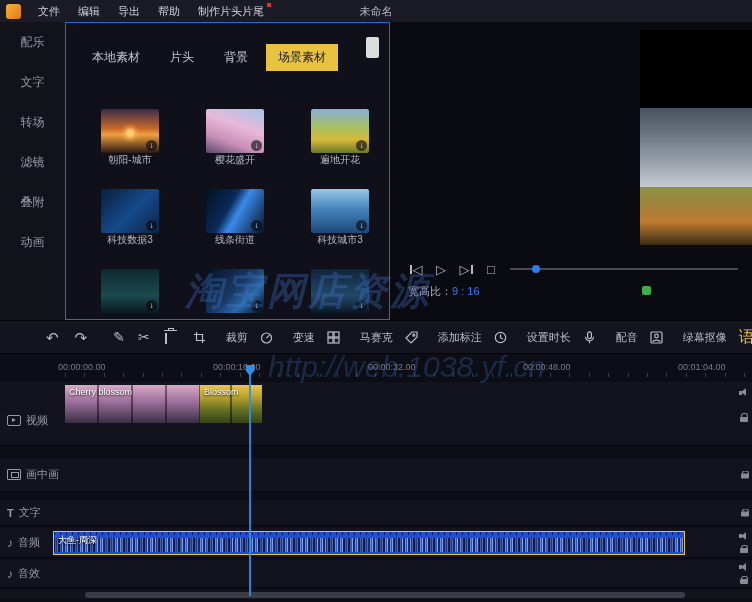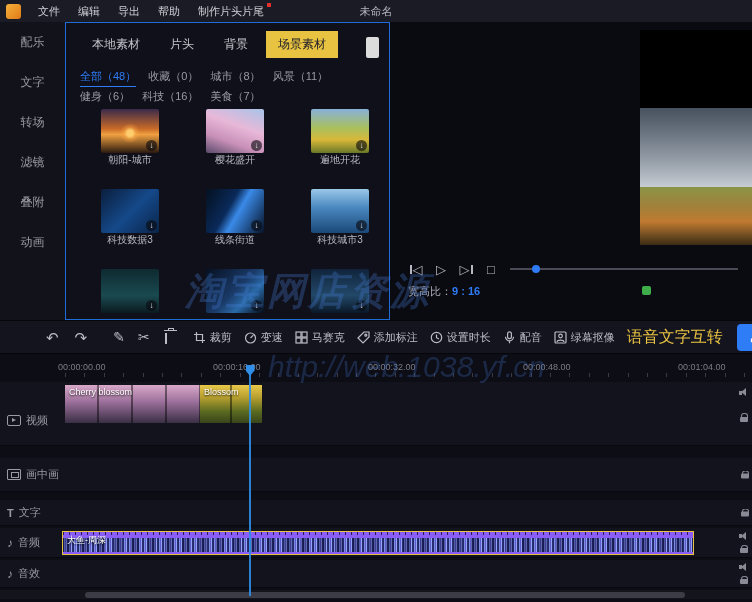--- a/index.html
+++ b/index.html
@@ -14,21 +14,21 @@
 .menu-item.badge::after{content:"";position:absolute;top:3px;right:2px;width:4px;height:4px;background:#e03030;}
 .win-title{position:absolute;left:0;right:0;text-align:center;color:#b5b5c0;pointer-events:none;}
 
 
 .sidebar{position:absolute;left:0;top:22px;width:65px;height:298px;background:#12121b;z-index:5;}
 .side-item{height:40px;display:flex;align-items:center;justify-content:center;font-size:12px;color:#9a9aa5;cursor:pointer;}
 .side-item.active{color:#e8c241;background:#1b1b28;}
 
 
 .panel{position:absolute;left:65px;top:22px;width:325px;height:298px;background:#10101a;border:1px solid #1d6cd8;overflow:hidden;z-index:6;}
-.tabs{position:absolute;left:14px;top:8px;display:flex;gap:6px;}
+.tabs{position:absolute;left:14px;top:21px;display:flex;gap:6px;}
 .tab{font-size:12px;color:#c4c4cc;padding:5px 12px;white-space:nowrap;cursor:pointer;}
 .tab.active{background:#e8c241;color:#20202a;}
 .tab-extra{position:absolute;left:300px;top:14px;width:13px;height:21px;background:#dcdcdc;border-radius:2px;}
 .cats{position:absolute;left:14px;top:44px;width:300px;font-size:11px;color:#9a9aa5;line-height:18px;}
 .cat{display:inline-block;margin-right:9px;cursor:pointer;white-space:nowrap;}
 .cat.active{color:#2e7cf6;border-bottom:1px solid #2e7cf6;padding-bottom:1px;}
 .grid{position:absolute;left:35px;top:86px;width:268px;display:grid;grid-template-columns:58px 58px 58px;column-gap:47px;row-gap:22px;}
 .card{width:58px;}
 .thumb{width:58px;height:44px;border-radius:2px;position:relative;cursor:pointer;}
 .dl{position:absolute;right:2px;bottom:2px;width:11px;height:11px;border-radius:50%;background:rgba(10,10,14,.62);color:#e8e8ee;font-size:8px;line-height:11px;text-align:center;}
@@ -49,32 +49,32 @@
 .vframe{position:absolute;left:0;top:78px;width:112px;height:137px;}
 .sky{position:absolute;left:0;top:0;right:0;height:58%;background:linear-gradient(180deg,#47515f 0%,#6e7884 35%,#9aa2ac 70%,#c6ccd2 100%);}
 .field{position:absolute;left:0;bottom:0;right:0;height:42%;background:linear-gradient(180deg,#8a9446 0%,#a3803a 35%,#c07a30 60%,#6a4a20 85%,#3c2c14 100%);}
 .pcontrols{position:absolute;left:18px;top:239px;display:flex;align-items:center;gap:9px;color:#b8b8c2;font-size:13px;}
 .pc-btn{width:16px;height:16px;display:inline-flex;align-items:center;justify-content:center;cursor:pointer;}
 .pf::before{content:"";width:2px;height:9px;background:#b8b8c2;margin-right:1px;}
 .nf::after{content:"";width:2px;height:9px;background:#b8b8c2;margin-left:1px;}
 .slider{position:absolute;left:120px;top:246px;width:228px;height:2px;background:#4a4a56;cursor:pointer;}
 .slider .dot{position:absolute;left:22px;top:-3px;width:8px;height:8px;border-radius:50%;background:#2e7cf6;}
 .aspect{position:absolute;left:18px;top:262px;font-size:11px;color:#aeaeb8;}
-.aspect b{color:#2e7cf6;font-weight:bold;}
+.aspect b{color:#2e7cf6;font-weight:normal;}
 .gdot{position:absolute;left:252px;top:264px;width:9px;height:9px;border-radius:2px;background:#3fae4a;}
 
 
 .toolbar{position:absolute;left:0;top:320px;width:752px;height:34px;background:#14141f;border-top:1px solid #05050a;border-bottom:1px solid #05050a;display:flex;align-items:center;padding:0 8px 0 46px;z-index:10;}
 .tico{font-size:15px;color:#bcbcc6;margin-right:16px;cursor:pointer;line-height:1;}
 .tico.sm{font-size:14px;margin-right:13px;}
 .divider{width:1px;height:15px;background:#32323e;margin:0 10px 0 0;}
 .trash{width:10px;height:11px;border:1px solid #bcbcc6;border-top:none;border-radius:0 0 2px 2px;position:relative;margin:3px 16px 0 2px;cursor:pointer;}
 .trash::before{content:"";position:absolute;left:-2px;top:-3px;width:13px;height:1px;background:#bcbcc6;}
 .trash::after{content:"";position:absolute;left:2px;top:-5px;width:4px;height:2px;border:1px solid #bcbcc6;border-bottom:none;}
-.tbtn{display:flex;align-items:center;gap:4px;background:none;border:none;color:#bcbcc6;font-size:11px;margin-right:12px;cursor:pointer;white-space:nowrap;font-family:inherit;}
+.tbtn{display:flex;align-items:center;gap:20px;background:none;border:none;color:#bcbcc6;font-size:11px;margin-right:12px;cursor:pointer;white-space:nowrap;font-family:inherit;}
 .tbtn svg{stroke:#bcbcc6;fill:none;stroke-width:1.2;}
 .speech{margin-left:auto;color:#e8c241;font-size:16px;cursor:pointer;white-space:nowrap;}
 .export{display:flex;align-items:center;gap:5px;margin-left:14px;background:#2e7cf6;border:none;border-radius:4px;color:#fff;font-size:12px;padding:5px 13px;cursor:pointer;font-family:inherit;white-space:nowrap;}
 .export svg{stroke:#fff;fill:none;stroke-width:1.3;}
 
 
 .timeline{position:absolute;left:0;top:354px;width:752px;height:248px;background:#0d0d15;}
 .ruler-label{position:absolute;top:8px;font-size:9px;color:#7d7d88;white-space:nowrap;}
 .ticks{position:absolute;left:65px;right:0;top:19px;height:4px;background:repeating-linear-gradient(90deg,#3a3a46 0 1px,transparent 1px 19.4px);}
 .row{position:absolute;left:0;width:752px;background:#13131d;border-bottom:1px solid #08080e;}
@@ -90,21 +90,21 @@
 .ticon-video{width:14px;height:11px;border:1px solid #9a9aa5;border-radius:2px;position:relative;flex:none;}
 .ticon-video::after{content:"";position:absolute;left:4px;top:2.5px;border-left:4px solid #9a9aa5;border-top:2.5px solid transparent;border-bottom:2.5px solid transparent;}
 .ticon-pip{width:14px;height:11px;border:1px solid #9a9aa5;border-radius:1px;position:relative;flex:none;}
 .ticon-pip::after{content:"";position:absolute;right:1px;bottom:1px;width:6px;height:4px;border:1px solid #9a9aa5;background:#13131d;}
 .ticon-text{font-size:11px;font-weight:bold;color:#9a9aa5;}
 .ticon-note{font-size:12px;color:#9a9aa5;}
 .clip{position:absolute;cursor:pointer;}
 .clip-label{position:absolute;left:4px;top:2px;font-size:9px;color:#fff;text-shadow:0 1px 2px rgba(0,0,0,.9);white-space:nowrap;}
 .clip-v1{left:65px;top:3px;width:135px;height:38px;background:repeating-linear-gradient(90deg,transparent 0 32px,rgba(0,0,0,.45) 32px 34px),linear-gradient(180deg,#d9a9c9 0%,#9a6f9a 45%,#3a2f45 100%);}
 .clip-v2{left:200px;top:3px;width:62px;height:38px;background:repeating-linear-gradient(90deg,transparent 0 30px,rgba(0,0,0,.45) 30px 32px),linear-gradient(180deg,#e8c84a 0%,#b8a030 32%,#5a6a20 70%,#38441a 100%);}
-.clip-audio{left:62px;top:3px;width:632px;height:24px;background:#8b5cf6;border:1px solid #e8c241;}
+.clip-audio{left:53px;top:3px;width:632px;height:24px;background:#1d4ed8;border:1px solid #e8c241;}
 .wave{position:absolute;left:0;right:0;top:6px;bottom:2px;background:repeating-linear-gradient(90deg,rgba(0,0,40,.35) 0 8px,transparent 8px 17px),repeating-linear-gradient(90deg,rgba(18,32,80,.85) 0 1px,rgba(120,150,220,.85) 1px 2px,rgba(60,90,170,.55) 2px 3px,rgba(150,180,245,.8) 3px 4px,rgba(25,40,95,.85) 4px 5px);}
 .clip-audio::before{content:"";position:absolute;left:0;right:0;top:0;height:3px;background:repeating-linear-gradient(90deg,rgba(0,0,20,.7) 0 1px,transparent 1px 6px);}
 .playhead{position:absolute;left:249px;top:12px;width:2px;height:230px;background:rgba(47,143,232,.9);z-index:15;}
 .playhead::before{content:"";position:absolute;left:-3.5px;top:-1px;width:9px;height:11px;background:#2f8fe8;clip-path:polygon(0 0,100% 0,100% 50%,50% 100%,0 50%);}
 .hscroll{position:absolute;left:0;top:236px;width:752px;height:9px;background:#14141c;}
 .hthumb{position:absolute;left:85px;top:1.5px;width:600px;height:6px;border-radius:3px;background:#3c3c46;cursor:pointer;}
 
 
 .lock{width:8px;height:9px;position:relative;}
 .lock::before{content:"";position:absolute;left:1px;top:0;width:5px;height:5px;border:1px solid #8a8a96;border-radius:3px 3px 0 0;border-bottom:none;}
@@ -143,29 +143,20 @@
   </nav>
 
   <section class="panel">
     <div class="tabs">
       <div class="tab">本地素材</div>
       <div class="tab">片头</div>
       <div class="tab">背景</div>
       <div class="tab active">场景素材</div>
     </div>
     <div class="tab-extra"></div>
-    <div class="cats">
-      <span class="cat active">全部（48）</span>
-      <span class="cat">收藏（0）</span>
-      <span class="cat">城市（8）</span>
-      <span class="cat">风景（11）</span>
-      <span class="cat">健身（6）</span>
-      <span class="cat">科技（16）</span>
-      <span class="cat">美食（7）</span>
-    </div>
     <div class="grid">
       <div class="card">
         <div class="thumb t1">
             <span class="dl">↓</span>
           </div>
         <div class="caption">朝阳-城市</div>
       </div>
       <div class="card">
         <div class="thumb t2">
             <span class="dl">↓</span>

